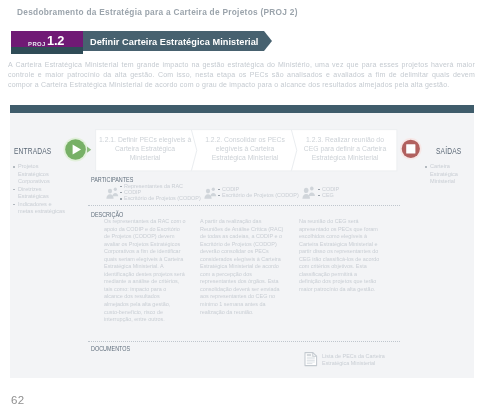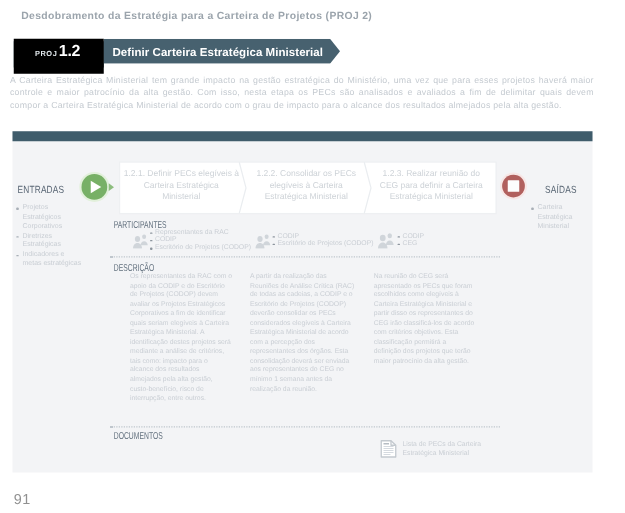--- a/index.html
+++ b/index.html
@@ -6,21 +6,21 @@
   body{width:500px;height:410px;background:#ffffff;font-family:"Liberation Sans",sans-serif;overflow:hidden;position:relative;}
   #page{position:absolute;left:0;top:0;width:500px;height:410px;}
 
   
   .hdr-title{position:absolute;left:17px;top:7px;font-size:8.3px;font-weight:bold;color:#9ba4ac;
              letter-spacing:0.28px;white-space:nowrap;}
 
   
   .proc-wrap{position:absolute;left:11px;top:31px;width:265px;height:23px;}
   .proc-shadow{position:absolute;left:0;top:2px;width:72px;height:21px;background:#2f4c57;}
-  .proc-code{position:absolute;left:0;top:0;width:72px;height:28px;background:#000000;}
+  .proc-code{position:absolute;left:0;top:0;width:72px;height:16px;background:#701a75;}
   .proc-code-inner{position:absolute;left:0;top:0;width:72px;height:20px;}
   .proc-code-label{position:absolute;left:17px;top:10.2px;font-size:5.9px;font-weight:bold;color:#e3eaee;letter-spacing:0.45px;}
   .proc-code-num{position:absolute;left:36px;top:4.3px;font-size:12.8px;font-weight:bold;color:#ffffff;letter-spacing:-0.2px;line-height:12.6px;}
   .proc-name{position:absolute;left:72px;top:0;width:189px;height:20px;background:#47616f;
       clip-path:polygon(0 0, 181px 0, 189px 10px, 181px 20px, 0 20px);display:flex;align-items:center;}
   .proc-name-txt{position:relative;top:1.2px;font-size:9.2px;font-weight:bold;color:#ffffff;margin-left:7px;letter-spacing:0.05px;white-space:nowrap;}
   .intro-line{position:absolute;left:8px;width:467px;font-size:7.0px;line-height:7px;color:#c4cad0;letter-spacing:0.2px;}
   .intro-line.j{text-align:justify;text-align-last:justify;}
 
   
@@ -241,14 +241,14 @@
       <path d="M2.8 9.4 H10.8"></path>
         <path d="M2.8 11.0 H10.8"></path>
       <path d="M2.8 12.6 H8.4"></path>
     </g>
   </svg>
   <div class="doc-label" style="left:322px;top:353px;width:70px">
     <div>Lista de PECs da Carteira</div>
     <div>Estratégica Ministerial</div>
   </div>
 
-  <div class="page-num">91</div>
+  <div class="page-num">62</div>
 </div>
 
 </body></html>

